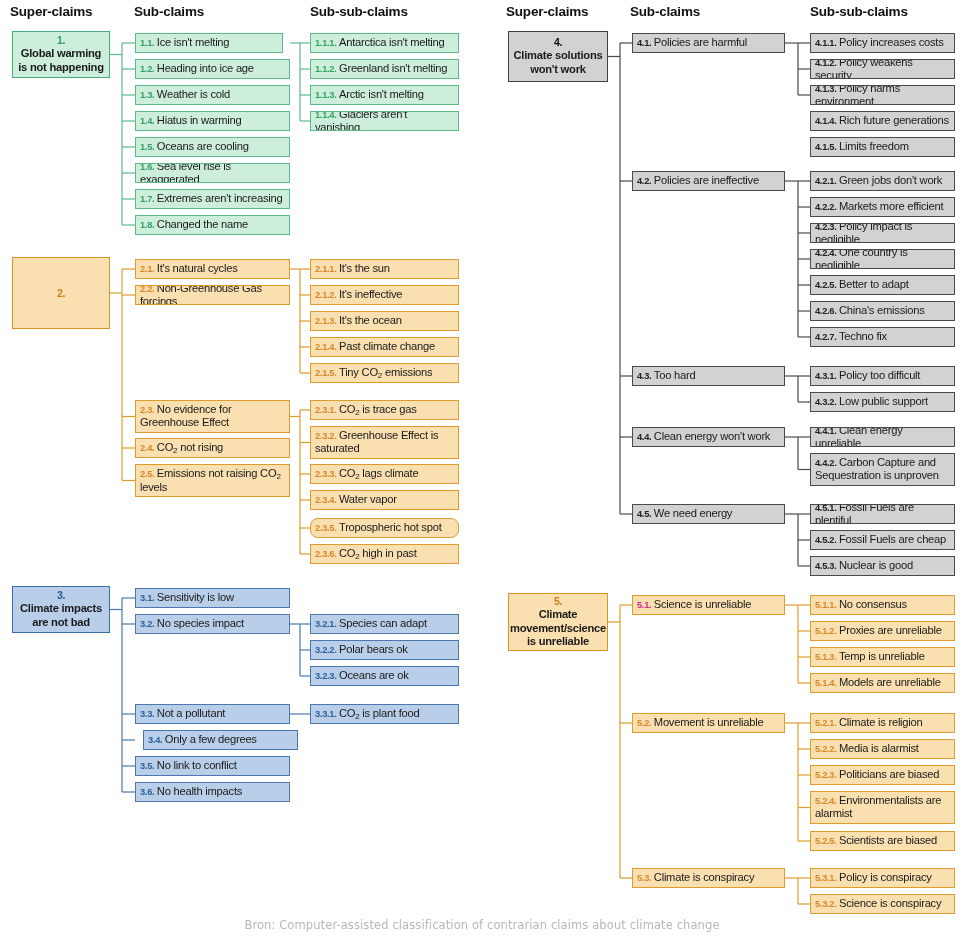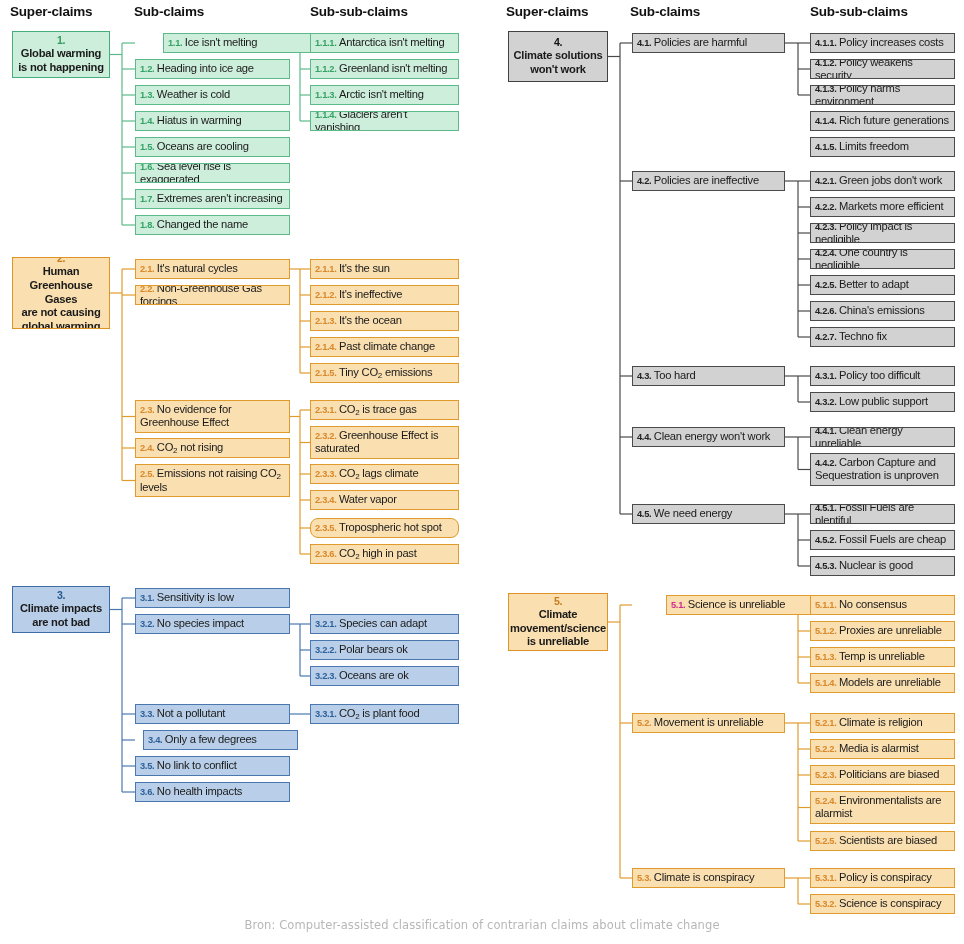--- a/index.html
+++ b/index.html
@@ -234,21 +234,21 @@
       <path d="M785 878 L798 878" stroke="#e09b2d" stroke-width="1.2" fill="none"></path>
       <path d="M798 878 L798 904" stroke="#e09b2d" stroke-width="1.2" fill="none"></path>
       <path d="M798 878 L810 878" stroke="#e09b2d" stroke-width="1.2" fill="none"></path>
       <path d="M798 904 L810 904" stroke="#e09b2d" stroke-width="1.2" fill="none"></path>
     </svg>
 
   <div id="nodes">
       <div class="node t-green super" style="left: 12px; top: 31px; width: 98px; height: 47px;">
         <div class="txt"><span class="num">1.</span><span class="lbl">Global warming<br>is not happening</span></div>
       </div>
-      <div class="node t-green" style="left: 135px; top: 33px; width: 148px; height: 20px; margin-left: 28px;">
+      <div class="node t-green" style="left: 135px; top: 33px; width: 148px; height: 20px;">
         <div class="txt"><span class="num">1.1.</span><span class="lbl">Ice isn't melting</span></div>
       </div>
       <div class="node t-green" style="left: 135px; top: 59px; width: 155px; height: 20px;">
         <div class="txt"><span class="num">1.2.</span><span class="lbl">Heading into ice age</span></div>
       </div>
       <div class="node t-green" style="left: 135px; top: 85px; width: 155px; height: 20px;">
         <div class="txt"><span class="num">1.3.</span><span class="lbl">Weather is cold</span></div>
       </div>
       <div class="node t-green" style="left: 135px; top: 111px; width: 155px; height: 20px;">
         <div class="txt"><span class="num">1.4.</span><span class="lbl">Hiatus in warming</span></div>
@@ -271,21 +271,21 @@
       <div class="node t-green" style="left: 310px; top: 59px; width: 149px; height: 20px;">
         <div class="txt"><span class="num">1.1.2.</span><span class="lbl">Greenland isn't melting</span></div>
       </div>
       <div class="node t-green" style="left: 310px; top: 85px; width: 149px; height: 20px;">
         <div class="txt"><span class="num">1.1.3.</span><span class="lbl">Arctic isn't melting</span></div>
       </div>
       <div class="node t-green" style="left: 310px; top: 111px; width: 149px; height: 20px;">
         <div class="txt"><span class="num">1.1.4.</span><span class="lbl">Glaciers aren't vanishing</span></div>
       </div>
       <div class="node t-orange super" style="left: 12px; top: 257px; width: 98px; height: 72px;">
-        <div class="txt"><span class="num">2.</span><span class="lbl">Human<br>Greenhouse Gases<br>are not causing<br>global warming</span></div>
+        <div class="txt"><span class="num">2.</span></div>
       </div>
       <div class="node t-orange" style="left: 135px; top: 259px; width: 155px; height: 20px;">
         <div class="txt"><span class="num">2.1.</span><span class="lbl">It's natural cycles</span></div>
       </div>
       <div class="node t-orange" style="left: 135px; top: 285px; width: 155px; height: 20px;">
         <div class="txt"><span class="num">2.2.</span><span class="lbl">Non-Greenhouse Gas forcings</span></div>
       </div>
       <div class="node t-orange" style="left: 135px; top: 400px; width: 155px; height: 33px;">
         <div class="txt"><span class="num">2.3.</span><span class="lbl">No evidence for Greenhouse Effect</span></div>
       </div>
@@ -432,21 +432,21 @@
       </div>
       <div class="node t-gray" style="left: 810px; top: 530px; width: 145px; height: 20px;">
         <div class="txt"><span class="num">4.5.2.</span><span class="lbl">Fossil Fuels are cheap</span></div>
       </div>
       <div class="node t-gray" style="left: 810px; top: 556px; width: 145px; height: 20px;">
         <div class="txt"><span class="num">4.5.3.</span><span class="lbl">Nuclear is good</span></div>
       </div>
       <div class="node t-orange super" style="left: 508px; top: 593px; width: 100px; height: 58px;">
         <div class="txt"><span class="num">5.</span><span class="lbl">Climate<br>movement/science<br>is unreliable</span></div>
       </div>
-      <div class="node t-orange" style="left: 632px; top: 595px; width: 153px; height: 20px; margin-left: 34px;">
+      <div class="node t-orange" style="left: 632px; top: 595px; width: 153px; height: 20px;">
         <div class="txt"><span class="num num-magenta">5.1.</span><span class="lbl">Science is unreliable</span></div>
       </div>
       <div class="node t-orange" style="left: 632px; top: 713px; width: 153px; height: 20px;">
         <div class="txt"><span class="num">5.2.</span><span class="lbl">Movement is unreliable</span></div>
       </div>
       <div class="node t-orange" style="left: 632px; top: 868px; width: 153px; height: 20px;">
         <div class="txt"><span class="num">5.3.</span><span class="lbl">Climate is conspiracy</span></div>
       </div>
       <div class="node t-orange" style="left: 810px; top: 595px; width: 145px; height: 20px;">
         <div class="txt"><span class="num">5.1.1.</span><span class="lbl">No consensus</span></div>

